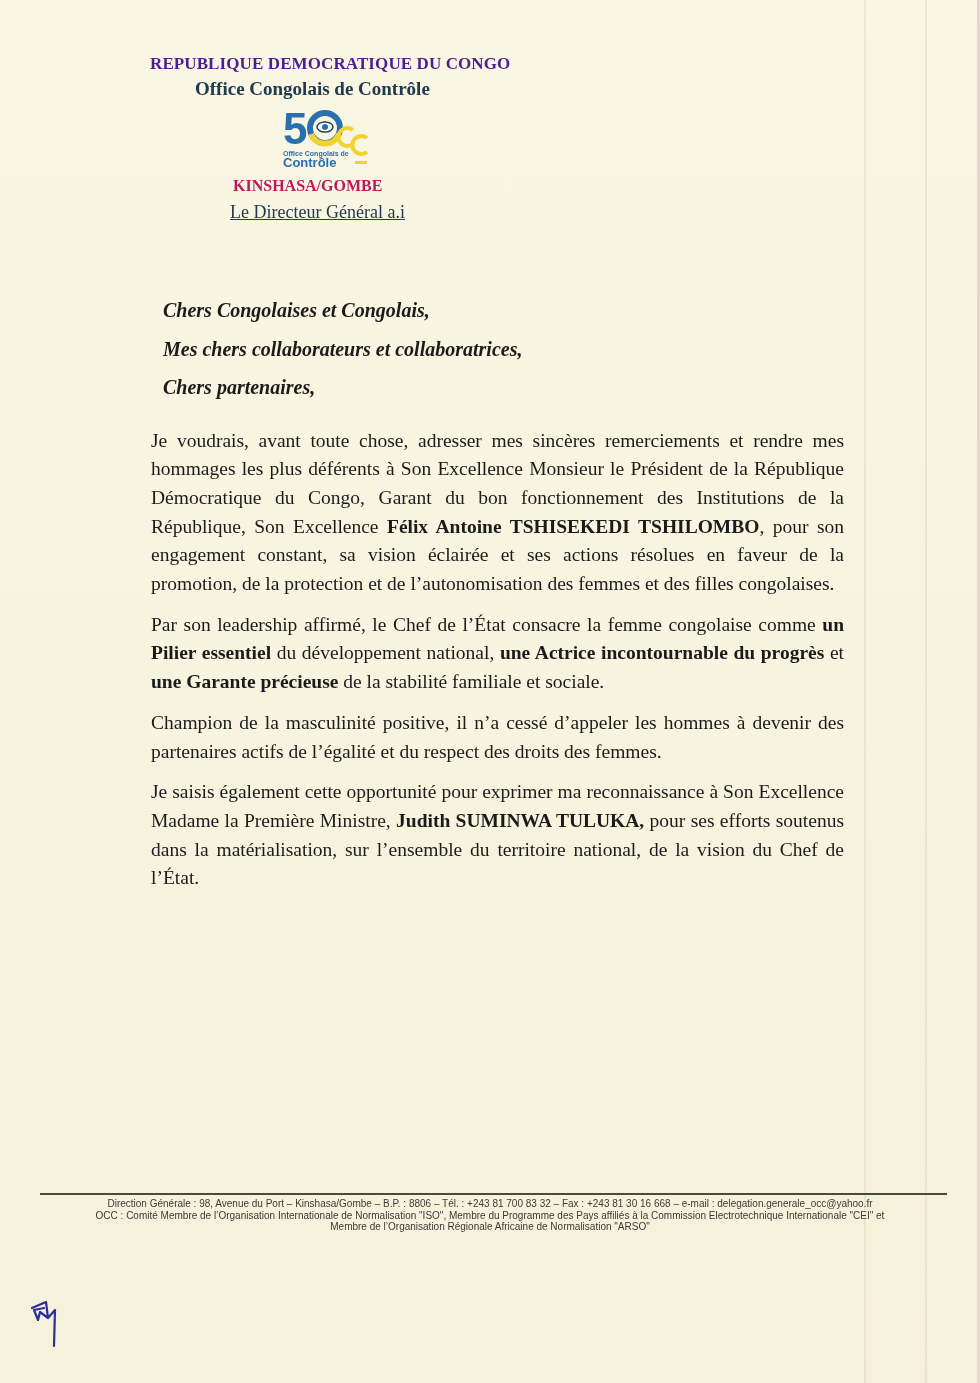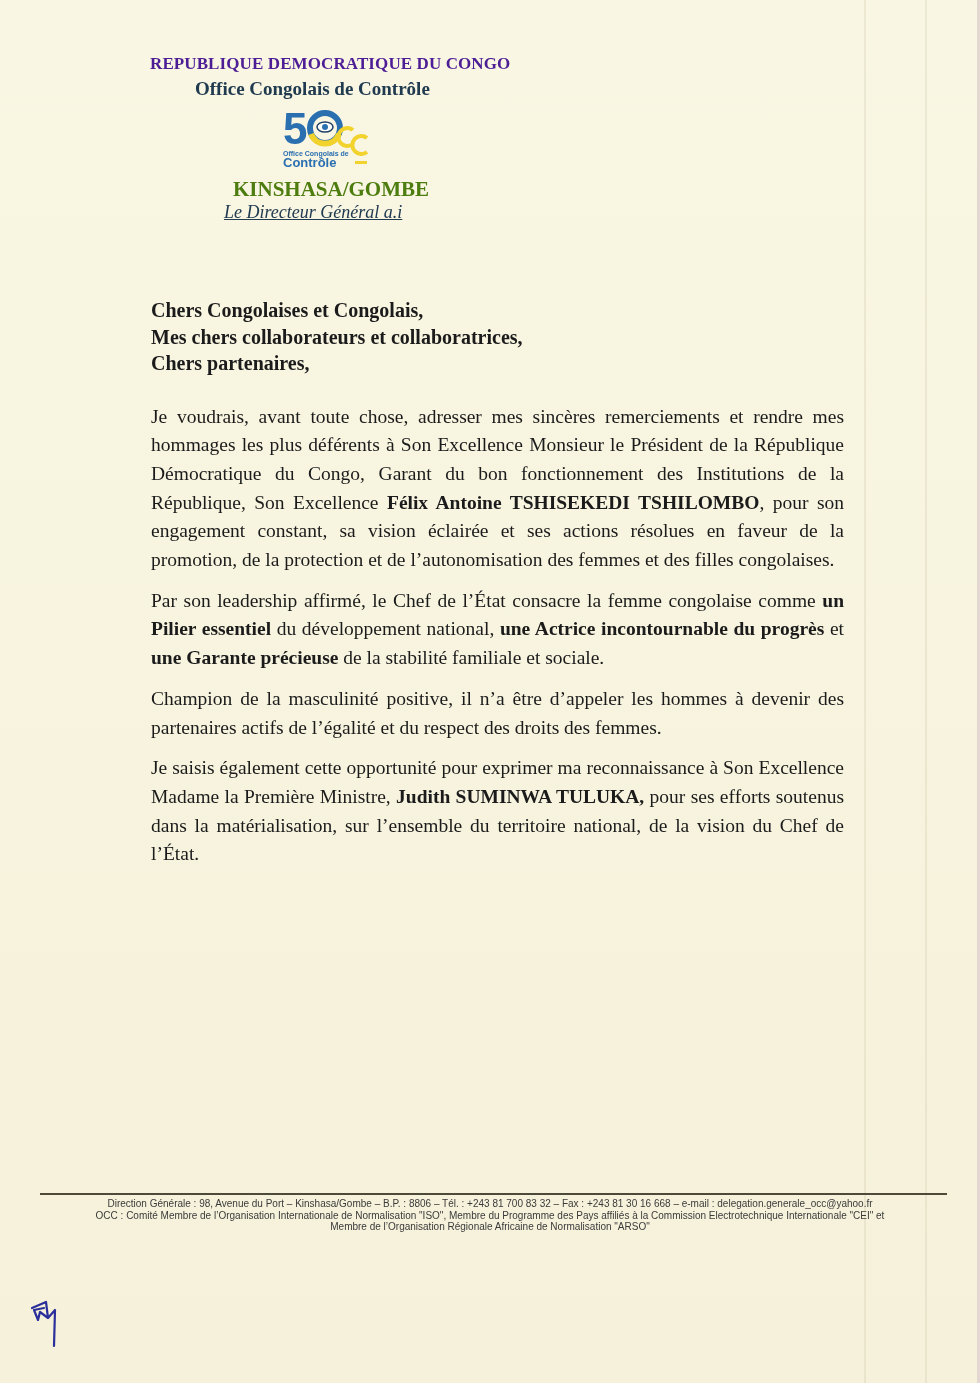--- a/index.html
+++ b/index.html
@@ -12,27 +12,27 @@
     .paper-texture {
       position: absolute; inset: 0;
       background:
         linear-gradient(90deg, transparent 0, transparent 864px, rgba(200,190,160,0.25) 864px, rgba(200,190,160,0.25) 866px, transparent 866px, transparent 925px, rgba(200,190,160,0.25) 925px, rgba(200,190,160,0.25) 927px, transparent 927px),
         linear-gradient(180deg, #f9f6e3 0%, #f5f1da 100%);
     }
     .right-edge { position: absolute; right: 0; top: 0; width: 3px; height: 100%; background: #e4d6d0; }
     .rdc { position: absolute; left: 150px; top: 54px; font-size: 17px; font-weight: bold; color: #4c1d95; letter-spacing: 0.1px; }
     .occ { position: absolute; left: 195px; top: 78px; font-size: 19px; font-weight: bold; color: #203a50; }
     .logo { position: absolute; left: 281px; top: 104px; width: 100px; height: 66px; }
-    .city { position: absolute; left: 233px; top: 177px; font-size: 21px; font-weight: bold; color: #4d7c0f; }
-    .dg { position: absolute; left: 224px; top: 202px; font-size: 18px; font-style: italic; color: #203a50; text-decoration: underline; }
+    .city { position: absolute; left: 233px; top: 177px; font-size: 16px; font-weight: bold; color: #be185d; }
+    .dg { position: absolute; left: 230px; top: 202px; font-size: 18px; color: #203a50; text-decoration: underline; }
     .content { position: absolute; left: 151px; top: 265px; width: 693px; }
     .title { font-size: 20px; font-weight: bold; line-height: 29px; text-align: justify; text-align-last: left; margin: 0; }
     .title .u { text-decoration: underline; }
     .salutation { margin-top: 32px; font-size: 20px; font-weight: bold; line-height: 26.5px; }
-    .salutation div { margin: 0; }
+    .salutation div { margin: 12px; font-style: italic; }
     .para { font-size: 19.5px; line-height: 28.7px; text-align: justify; margin: 0; }
     .p1 { margin-top: 26px; }
     .pgap { margin-top: 12px; }
     b { font-weight: bold; }
     .footer-line { position: absolute; left: 40px; top: 1193px; width: 907px; height: 2px; background: #4d4a3a; }
     .footer { position: absolute; left: 60px; top: 1198px; width: 860px; text-align: center; font-family: "Liberation Sans", "DejaVu Sans", sans-serif; font-size: 10px; line-height: 11.5px; color: #3a3a3a; }
     .signature { position: absolute; left: 30px; top: 1300px; width: 36px; height: 48px; }
   </style>
 </head>
 <body>
@@ -64,21 +64,21 @@
   <div class="salutation">
     <div>Chers Congolaises et Congolais,</div>
     <div>Mes chers collaborateurs et collaboratrices,</div>
     <div>Chers partenaires,</div>
   </div>
 
   <p class="para p1"><span>Je voudrais, avant toute chose, adresser mes sincères remerciements et rendre mes hommages les plus déférents à Son Excellence Monsieur le Président de la République Démocratique du Congo, Garant du bon fonctionnement des Institutions de la République, Son Excellence </span><b>Félix Antoine TSHISEKEDI TSHILOMBO</b><span>, pour son engagement constant, sa vision éclairée et ses actions résolues en faveur de la promotion, de la protection et de l’autonomisation des femmes et des filles congolaises.</span></p>
 
   <p class="para pgap"><span>Par son leadership affirmé, le Chef de l’État consacre la femme congolaise comme </span><b>un Pilier essentiel</b><span> du développement national, </span><b>une Actrice incontournable du progrès</b><span> et </span><b>une Garante précieuse</b><span> de la stabilité familiale et sociale.</span></p>
 
-  <p class="para pgap">Champion de la masculinité positive, il n’a être d’appeler les hommes à devenir des partenaires actifs de l’égalité et du respect des droits des femmes.</p>
+  <p class="para pgap">Champion de la masculinité positive, il n’a cessé d’appeler les hommes à devenir des partenaires actifs de l’égalité et du respect des droits des femmes.</p>
 
 
   <p class="para pgap"><span>Je saisis également cette opportunité pour exprimer ma reconnaissance à Son Excellence Madame la Première Ministre, </span><b>Judith SUMINWA TULUKA,</b><span> pour ses efforts soutenus dans la matérialisation, sur l’ensemble du territoire national, de la vision du Chef de l’État.</span></p>
 </div>
 
 <div class="footer-line"></div>
 <div class="footer">
   <div>Direction Générale : 98, Avenue du Port – Kinshasa/Gombe – B.P. : 8806 – Tél. : +243 81 700 83 32 – Fax : +243 81 30 16 668 – e-mail : delegation.generale_occ@yahoo.fr</div>
   <div>OCC : Comité Membre de l’Organisation Internationale de Normalisation "ISO", Membre du Programme des Pays affiliés à la Commission Electrotechnique Internationale "CEI" et</div>
   <div>Membre de l’Organisation Régionale Africaine de Normalisation "ARSO"</div>

